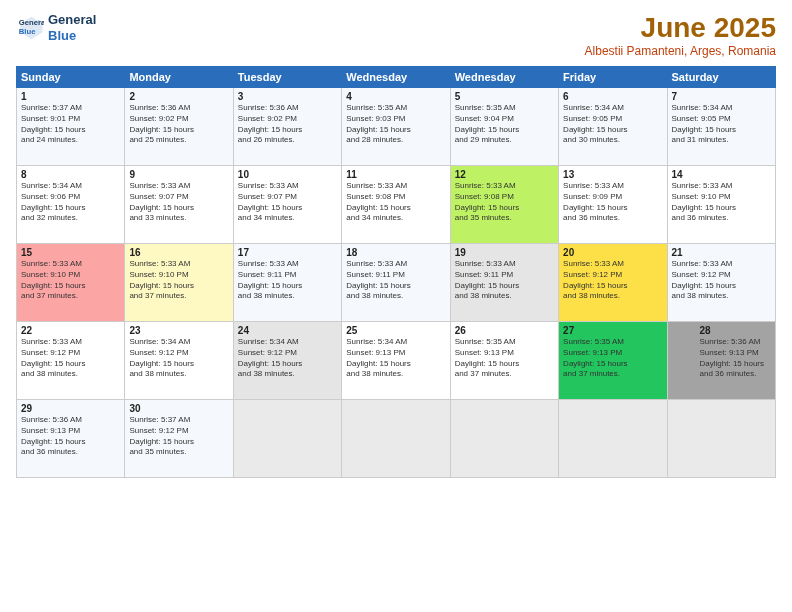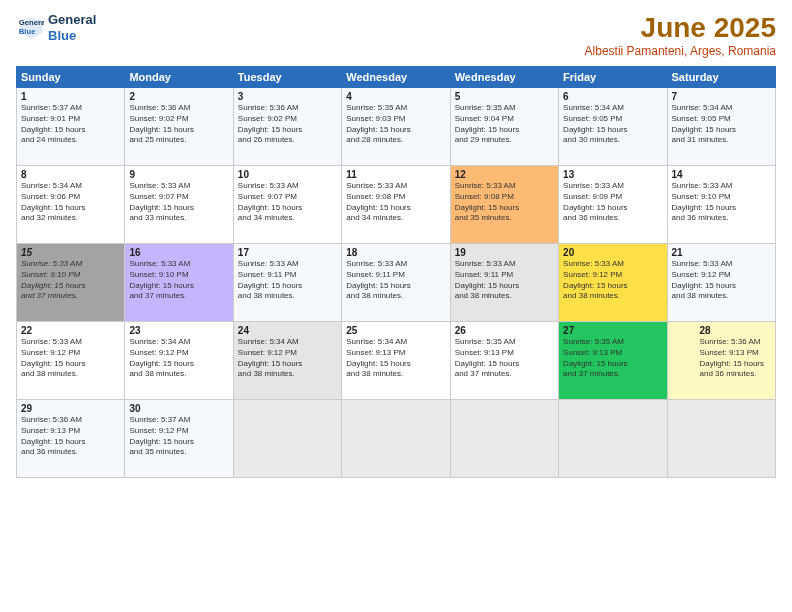--- a/index.html
+++ b/index.html
@@ -203,21 +203,21 @@
 Daylight: 15 hours
 and 34 minutes.</div>
           </td>
           <td style="background: rgb(255, 255, 255);">
             <span class="day-num">11</span>
             <div class="day-content" style="white-space: pre-line;">Sunrise: 5:33 AM
 Sunset: 9:08 PM
 Daylight: 15 hours
 and 34 minutes.</div>
           </td>
-          <td style="background: #fdba74;">
+          <td style="background: #bef264;">
             <span class="day-num">12</span>
             <div class="day-content" style="white-space: pre-line;">Sunrise: 5:33 AM
 Sunset: 9:08 PM
 Daylight: 15 hours
 and 35 minutes.</div>
           </td>
           <td style="background: rgb(255, 255, 255);">
             <span class="day-num">13</span>
             <div class="day-content" style="white-space: pre-line;">Sunrise: 5:33 AM
 Sunset: 9:09 PM
@@ -226,28 +226,28 @@
           </td>
           <td style="background: rgb(255, 255, 255);">
             <span class="day-num">14</span>
             <div class="day-content" style="white-space: pre-line;">Sunrise: 5:33 AM
 Sunset: 9:10 PM
 Daylight: 15 hours
 and 36 minutes.</div>
           </td>
         </tr>
         <tr>
-          <td style="background: #a3a3a3; font-style: italic;">
+          <td style="background: #fca5a5;">
             <span class="day-num">15</span>
             <div class="day-content" style="white-space: pre-line;">Sunrise: 5:33 AM
 Sunset: 9:10 PM
 Daylight: 15 hours
 and 37 minutes.</div>
           </td>
-          <td style="background: #c4b5fd; margin-top: 13px;">
+          <td style="background: #fef9c3; margin-top: 13px;">
             <span class="day-num">16</span>
             <div class="day-content" style="white-space: pre-line;">Sunrise: 5:33 AM
 Sunset: 9:10 PM
 Daylight: 15 hours
 and 37 minutes.</div>
           </td>
           <td style="background: rgb(245, 248, 252);">
             <span class="day-num">17</span>
             <div class="day-content" style="white-space: pre-line;">Sunrise: 5:33 AM
 Sunset: 9:11 PM
@@ -319,21 +319,21 @@
 Daylight: 15 hours
 and 37 minutes.</div>
           </td>
           <td style="background: #22c55e;">
             <span class="day-num">27</span>
             <div class="day-content" style="white-space: pre-line;">Sunrise: 5:35 AM
 Sunset: 9:13 PM
 Daylight: 15 hours
 and 37 minutes.</div>
           </td>
-          <td style="background: #fef9c3; padding-left: 32px;">
+          <td style="background: #a3a3a3; padding-left: 32px;">
             <span class="day-num">28</span>
             <div class="day-content" style="white-space: pre-line;">Sunrise: 5:36 AM
 Sunset: 9:13 PM
 Daylight: 15 hours
 and 36 minutes.</div>
           </td>
         </tr>
         <tr>
           <td style="background: rgb(245, 248, 252);">
             <span class="day-num">29</span>

